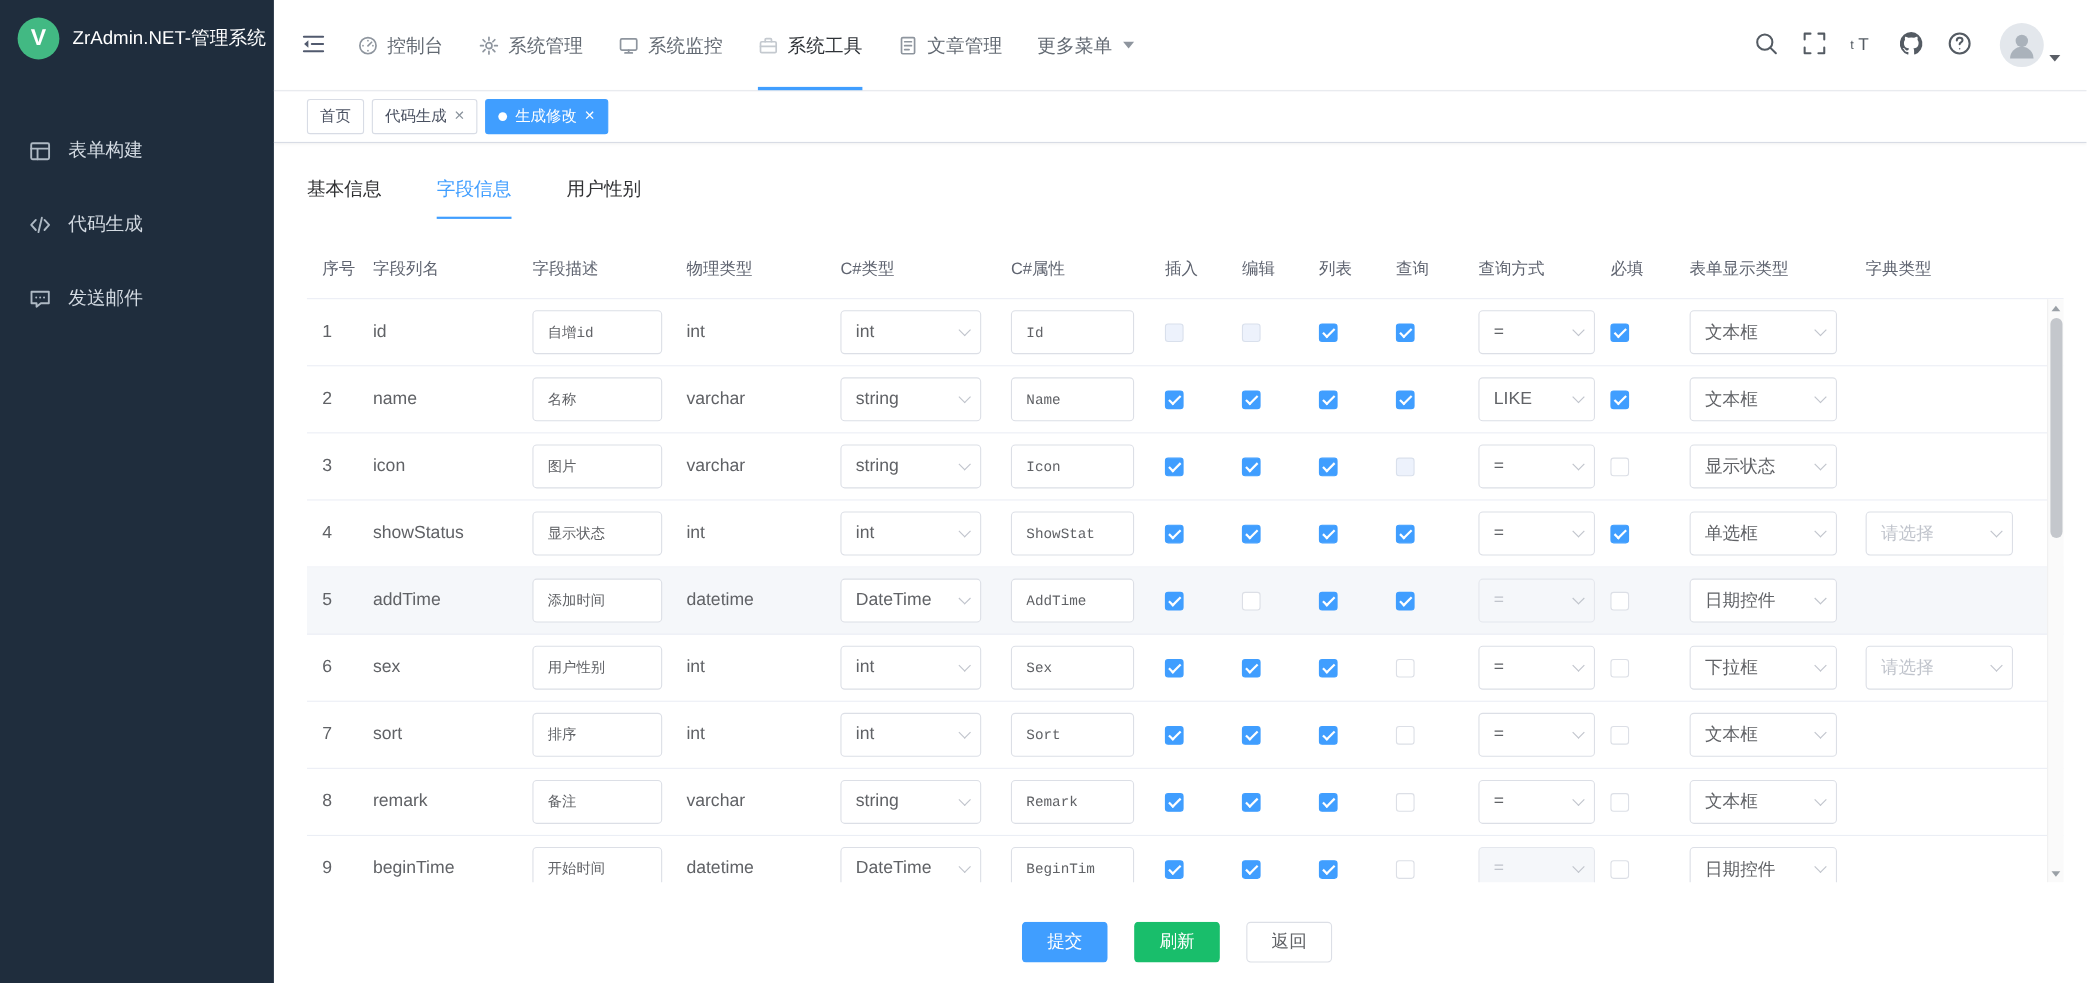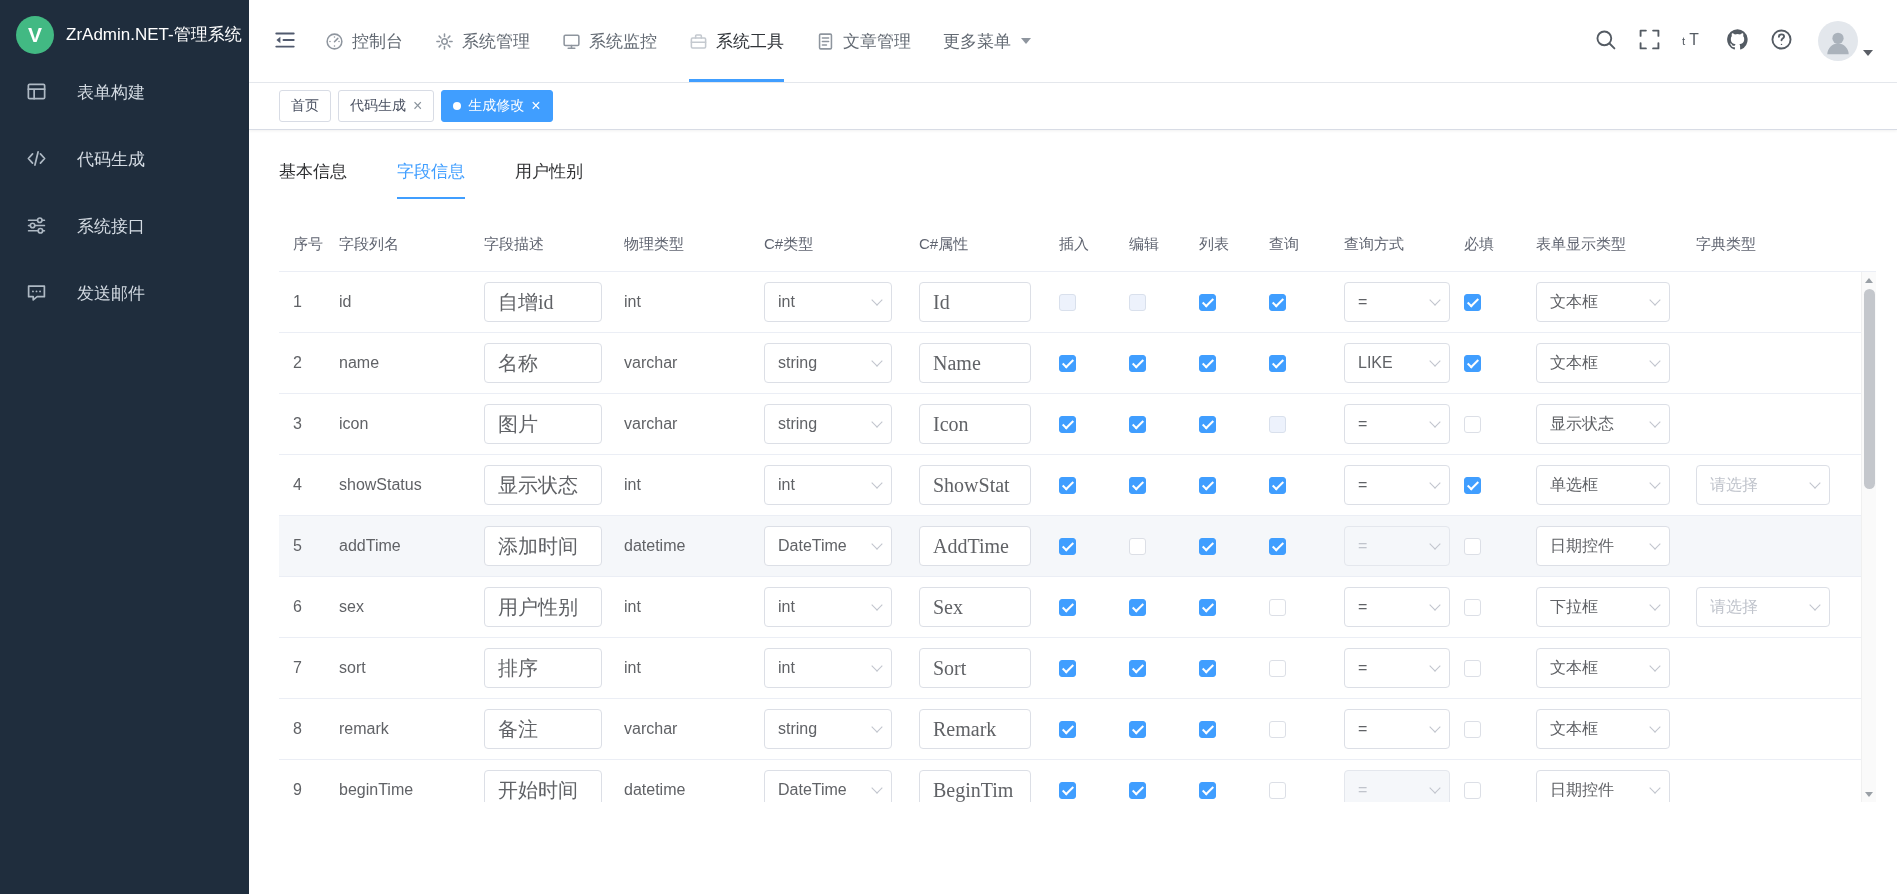--- a/index.html
+++ b/index.html
@@ -7,21 +7,21 @@
     font-family:"Liberation Sans","DejaVu Sans",sans-serif;color:#606266}
   .app{display:flex;width:100%;height:100%}
 
   
   .sidebar{width:249px;flex-shrink:0;height:100%;background:#1f2d3d}
   .logo{height:69px;display:flex;align-items:center;padding-left:16px;gap:12px}
   .logo-circle{width:38px;height:38px;border-radius:50%;background:#42b983;color:#fff;
     font-weight:bold;font-size:21px;display:flex;align-items:center;justify-content:center}
   .logo-title{font-size:17px;font-weight:normal;color:#fff;white-space:nowrap}
   .menu{padding-top:12px}
-  .menu-item{height:67px;display:flex;align-items:flex-start;padding-left:26px;gap:30px;
+  .menu-item{height:67px;display:flex;align-items:flex-end;padding-left:26px;gap:15px;
     font-size:17px;color:#d3dae2;cursor:pointer}
   .menu-item .icon{display:flex;color:#aeb9c4}
   .menu-item .icon svg{width:21px;height:21px}
 
   
   .main{flex:1;display:flex;flex-direction:column;min-width:0}
 
   
   .navbar{height:83px;display:flex;align-items:center;gap:28px;
     border-bottom:1px solid #e6e9ee;padding:0 24px;flex-shrink:0}
@@ -69,21 +69,21 @@
     grid-template-columns:60px 145px 140px 140px 155px 140px 70px 70px 70px 75px 120px 72px 160px 165px}
   .row-grid > :first-child{padding-left:14px}
   .thead{height:55px;border-bottom:1px solid #ebeef5}
   .th{font-size:15px;font-weight:normal;color:#5f6470;display:flex;align-items:center;padding-right:8px;white-space:nowrap}
   .tbody{height:530px;overflow:hidden}
   .tr{height:61px;border-bottom:1px solid #ebeef5}
   .tr.highlight{background:#f5f7fa}
   .td{font-size:16px;color:#606266;display:flex;align-items:center;padding-right:8px;white-space:nowrap}
 
   .cell-input{height:40px;border:1px solid #dcdfe6;border-radius:4px;padding:0 13px;
-    font-size:20px;color:#606266;font-family:Liberation Serif, serif;outline:none;background:#fff;width:118px}
+    font-size:13px;color:#606266;font-family:Liberation Mono, monospace;outline:none;background:#fff;width:118px}
   .c-cprop .cell-input{width:112px}
 
   .select{height:40px;border:1px solid #dcdfe6;border-radius:4px;background:#fff;cursor:pointer;
     display:flex;align-items:center;position:relative;padding:0 26px 0 13px}
   .sel-text{font-size:16px;color:#606266;white-space:nowrap;overflow:hidden}
   .sel-arrow{position:absolute;right:10px;top:50%;width:8px;height:8px;margin-top:-6px;
     border-right:1.6px solid #c0c4cc;border-bottom:1.6px solid #c0c4cc;transform:rotate(45deg)}
   .select.disabled{background:#f5f7fa;border-color:#e4e7ed;cursor:not-allowed}
   .select.disabled .sel-text{color:#c0c4cc}
   .select.placeholder .sel-text{color:#c0c4cc}
@@ -140,31 +140,20 @@
           </span>
           <span>表单构建</span>
         </div>
         <div class="menu-item">
           <span class="icon">
             <svg viewBox="0 0 16 16" width="1em" height="1em" fill="none" stroke="currentColor" stroke-width="1.3" stroke-linecap="round" stroke-linejoin="round">
               <path d="M5 4.5L1.8 8L5 11.5M11 4.5L14.2 8L11 11.5M9.2 3L6.8 13"></path>
             </svg>
           </span>
           <span>代码生成</span>
-        </div>
-        <div class="menu-item">
-          <span class="icon">
-            <svg viewBox="0 0 16 16" width="1em" height="1em" fill="none" stroke="currentColor" stroke-width="1.3" stroke-linecap="round" stroke-linejoin="round">
-              <path d="M2 4h12M2 8h12M2 12h12"></path>
-              <circle cx="10.5" cy="4" r="1.7" fill="#1f2d3d"></circle>
-              <circle cx="5" cy="8" r="1.7" fill="#1f2d3d"></circle>
-              <circle cx="11" cy="12" r="1.7" fill="#1f2d3d"></circle>
-            </svg>
-          </span>
-          <span>系统接口</span>
         </div>
         <div class="menu-item">
           <span class="icon">
             <svg viewBox="0 0 16 16" width="1em" height="1em" fill="none" stroke="currentColor" stroke-width="1.3" stroke-linecap="round" stroke-linejoin="round">
               <path d="M2 3.2h12v8H8.5L5.5 13.6v-2.4H2z"></path>
               <circle cx="5.3" cy="7.2" r=".7" fill="currentColor" stroke="none"></circle>
               <circle cx="8" cy="7.2" r=".7" fill="currentColor" stroke="none"></circle>
               <circle cx="10.7" cy="7.2" r=".7" fill="currentColor" stroke="none"></circle>
             </svg>
           </span>
@@ -736,16 +725,21 @@
           <div class="sb-btn up">
               <span class="sb-tri-up"></span>
             </div>
           <div class="sb-thumb"></div>
           <div class="sb-btn down">
               <span class="sb-tri-down"></span>
             </div>
         </div>
       </div>
 
+      <div class="footer-actions">
+        <button class="btn primary">提交</button>
+        <button class="btn success">刷新</button>
+        <button class="btn plain">返回</button>
+      </div>
     </main>
 
   </div>
 </div>
 
 </body></html>

